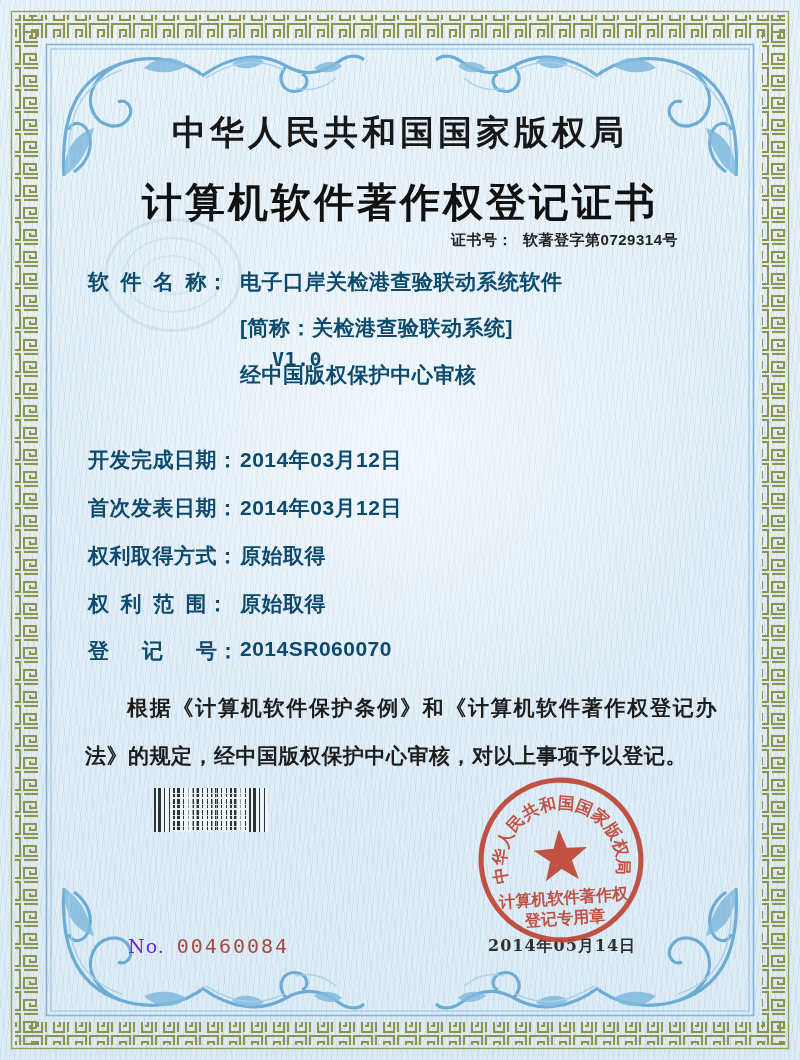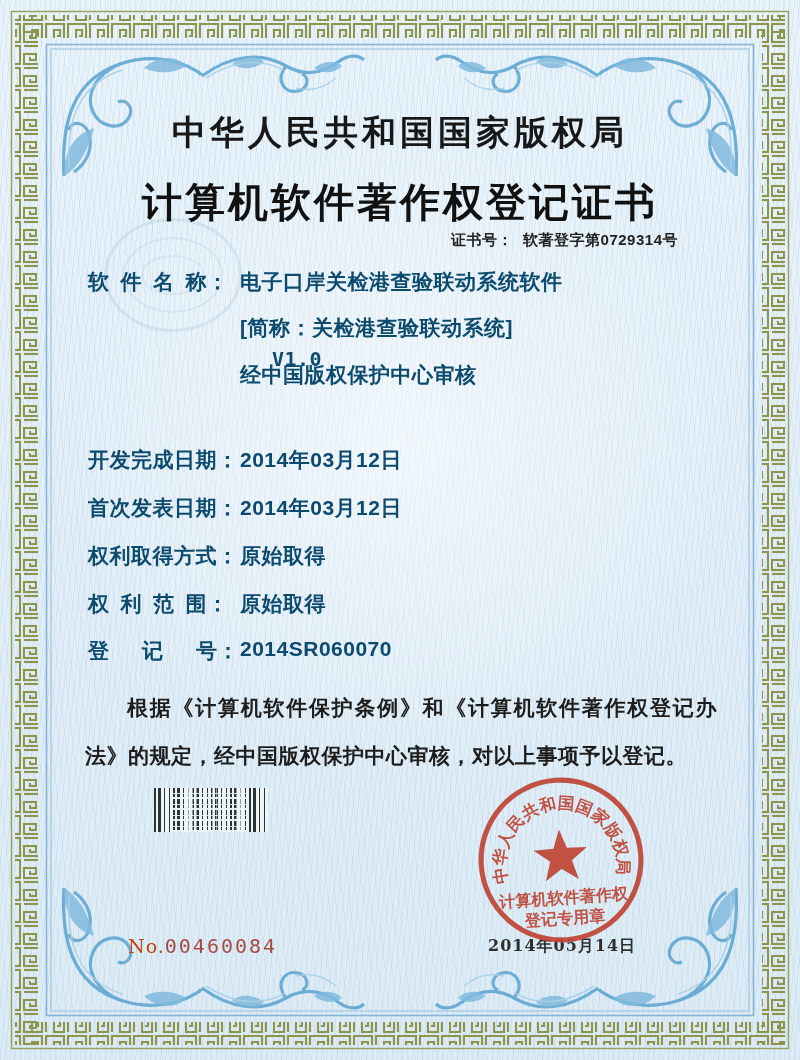--- a/index.html
+++ b/index.html
@@ -73,24 +73,24 @@
         rgba(238,245,249,0.85) 5px 6px, rgba(238,245,249,0) 6px 11px),
       repeating-linear-gradient(90deg, rgba(238,245,249,0.55) 0 1px, rgba(238,245,249,0) 1px 4px);
   }
   .seal{position:absolute;left:476px;top:775px;width:170px;height:170px;z-index:5;}
   .issue-date{
     position:absolute;left:488px;top:936px;z-index:4;
     font-family:"DejaVu Serif","Liberation Serif",serif;
     font-size:16px;color:#2e2e2e;letter-spacing:1px;font-weight:600;
   }
   .serial{position:absolute;left:128px;top:934px;z-index:4;font-size:19px;}
-  .serial .no{font-family:"DejaVu Serif","Liberation Serif",serif;color:#c2410c;letter-spacing:1px;text-align:center;}
+  .serial .no{font-family:"DejaVu Serif","Liberation Serif",serif;color:#6d28d9;letter-spacing:1px;text-align:center;}
   .serial .num{
     font-family:"DejaVu Sans Mono","Liberation Mono",monospace;
-    color:#a84a42;letter-spacing:2px;font-size:20px;
+    color:#a84a42;margin-left:12px;letter-spacing:2px;font-size:20px;
   }
 </style>
 </head>
 <body>
 
 <div class="paper-texture"></div>
 
 <svg class="frame-svg" viewBox="0 0 800 1060" aria-hidden="true">
   <defs>
     <pattern id="gkH" patternUnits="userSpaceOnUse" width="22" height="22">

